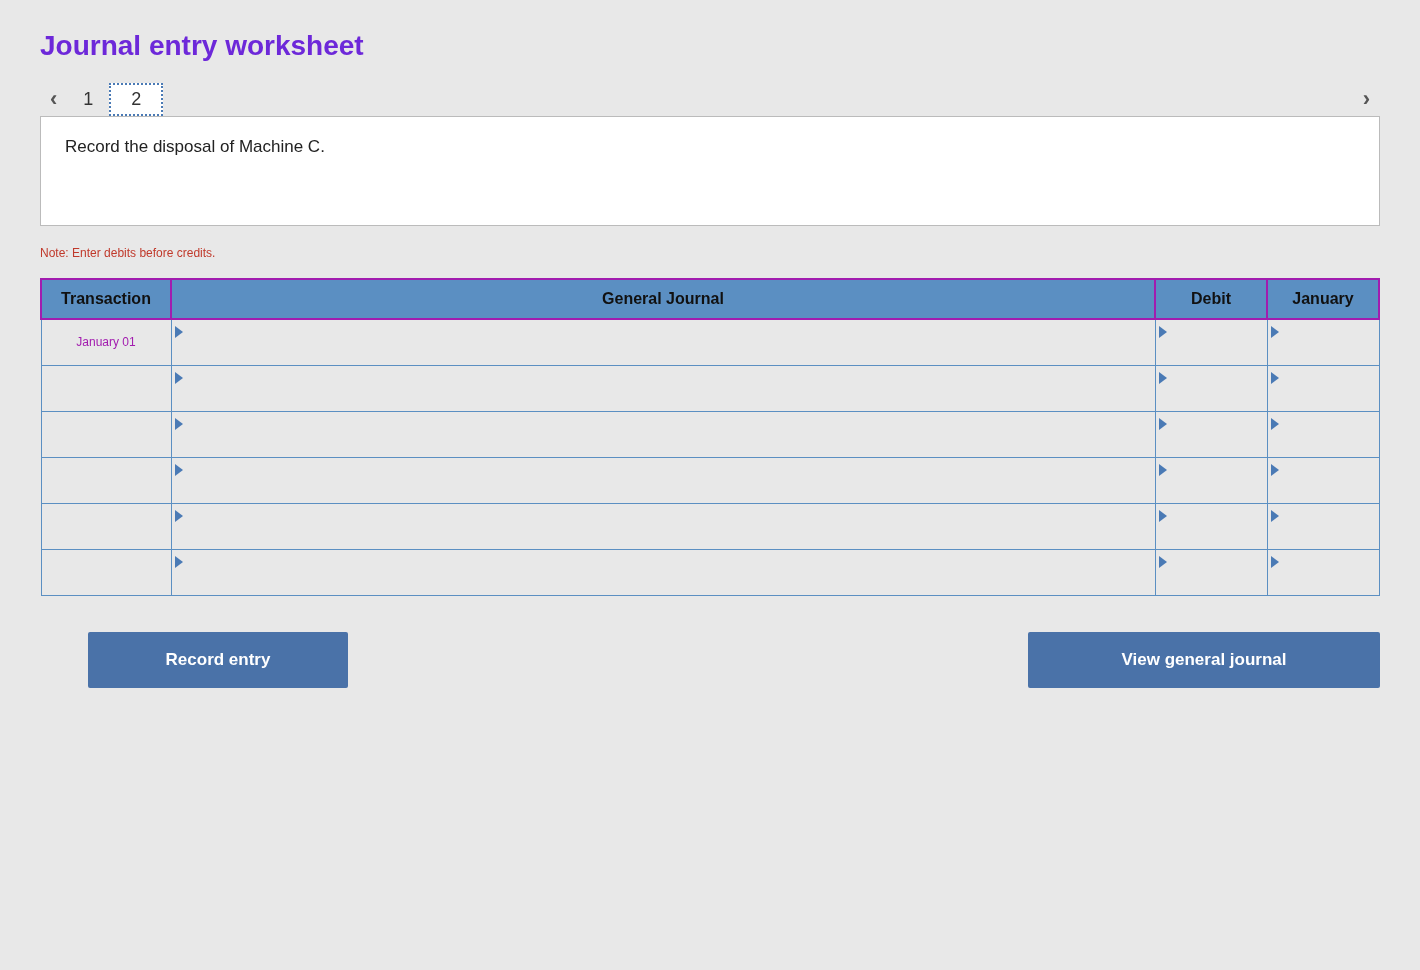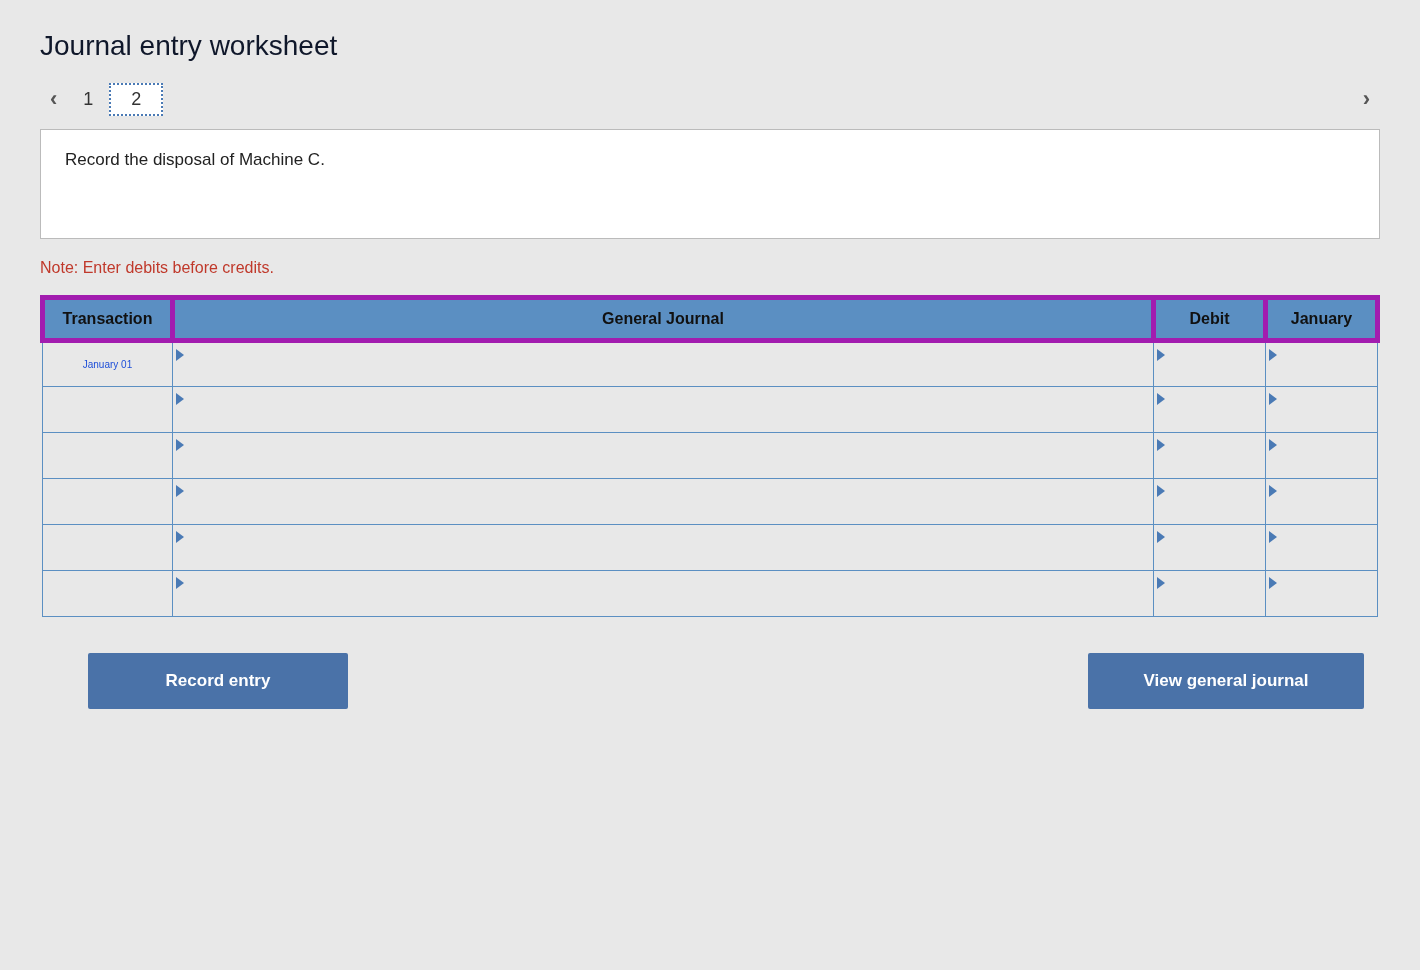--- a/index.html
+++ b/index.html
@@ -5,22 +5,22 @@
     * { box-sizing: border-box; margin: 0; padding: 0; }
     body {
       background: #e8e8e8;
       font-family: Arial, sans-serif;
       padding: 30px 40px;
       min-height: 970px;
       width: 1420px;
     }
     .page-title {
       font-size: 28px;
-      font-weight: normal;
-      color: #0f172a;
+      font-weight: bold;
+      color: #6d28d9;
       margin-bottom: 20px;
     }
     .nav-row {
       display: flex;
       align-items: center;
       margin-bottom: 0;
       position: relative;
     }
     .nav-arrow {
       font-size: 22px;
@@ -44,42 +44,42 @@
       background: #fff;
     }
     .nav-arrow-right {
       position: absolute;
       right: 0;
     }
     .description-box {
       border: 1px solid #bbb;
       background: #fff;
       padding: 20px 24px;
-      margin-top: 13px;
+      margin-top: 0;
       margin-bottom: 20px;
       min-height: 110px;
       font-size: 17px;
       color: #222;
     }
     .note-text {
       color: #c0392b;
-      font-size: 16px;
+      font-size: 12px;
       margin-bottom: 18px;
     }
     .journal-table {
       width: 100%;
       border-collapse: collapse;
       margin-bottom: 36px;
     }
     .journal-table th {
       background: #5b8fc2;
       color: #111;
       font-weight: bold;
       font-size: 16px;
-      border: 5px solid #a21caf;
+      border: 2px solid #a21caf;
       padding: 10px 16px;
       text-align: center;
     }
     .journal-table th.transaction-col {
       width: 130px;
     }
     .journal-table th.general-col {
       width: auto;
     }
     .journal-table th.debit-col,
@@ -89,22 +89,22 @@
     .journal-table td {
       border: 1px solid #5b8fc2;
       padding: 0;
       height: 46px;
       vertical-align: top;
       position: relative;
     }
     .journal-table td.transaction-cell {
       text-align: center;
       vertical-align: middle;
-      font-size: 10px;
-      color: #1d4ed8;
+      font-size: 12px;
+      color: #a21caf;
       border: 1px solid #5b8fc2;
     }
     .journal-table td input {
       width: 100%;
       height: 100%;
       border: none;
       outline: none;
       background: transparent;
       padding: 6px 8px;
       font-size: 15px;
@@ -141,22 +141,22 @@
       background: #4a72a8;
       border: none;
       cursor: pointer;
       width: 260px;
       text-align: center;
       border-radius: 2px;
       margin-right: 10px;
     }
     .btn-right {
       margin-left: auto;
-      margin-right: 16px;
-      width: 276px;
+      margin-right: 0;
+      width: 352px;
     }
   </style>
 </head>
 <body>
 
 <h1 class="page-title">Journal entry worksheet</h1>
 
 <div class="nav-row">
   <button class="nav-arrow">‹</button>
   <span class="nav-num">1</span>

